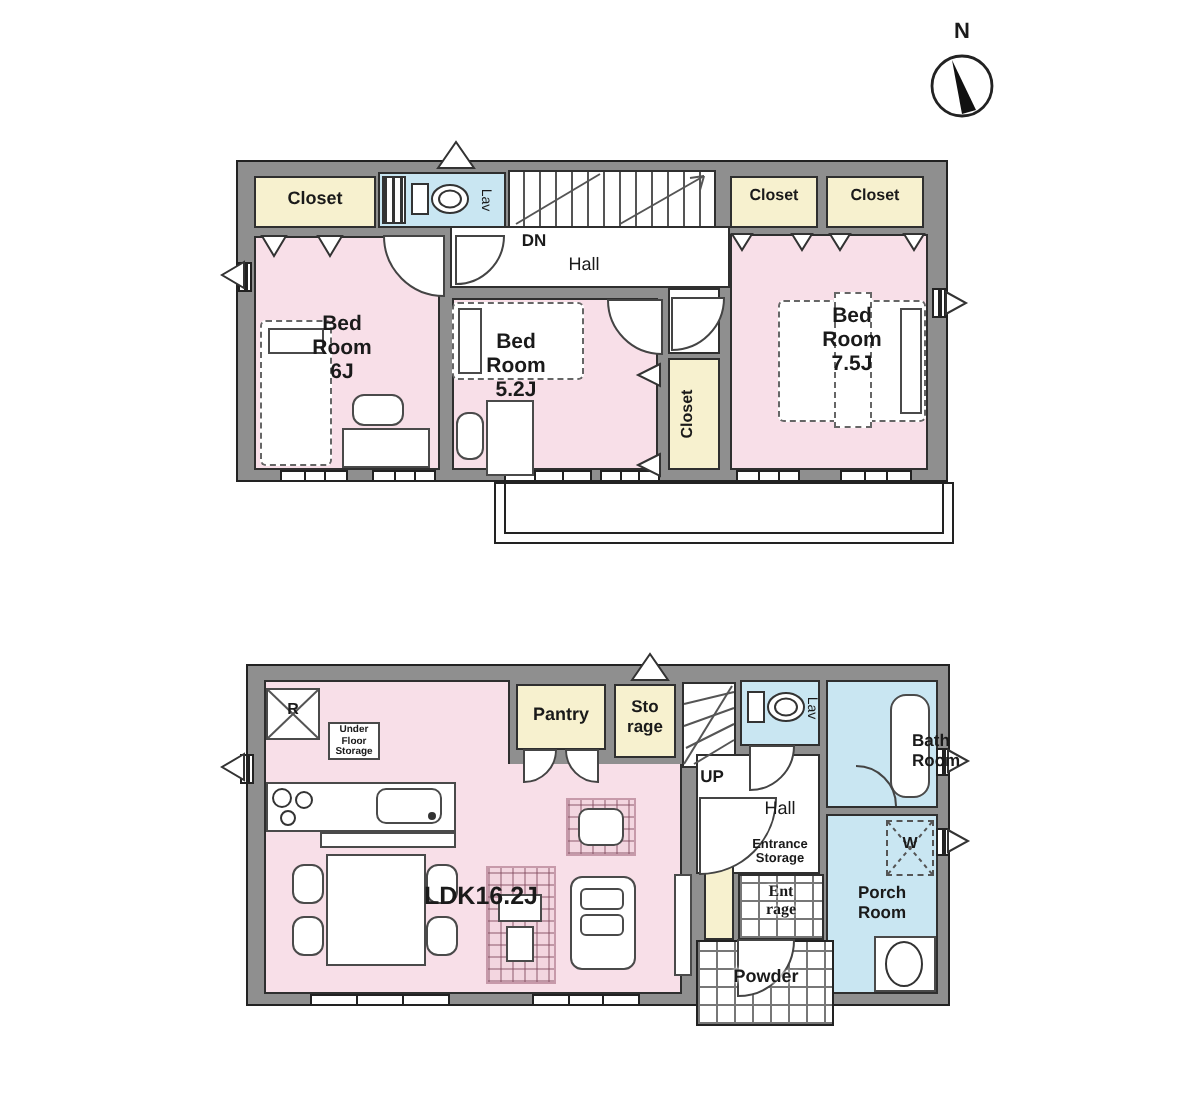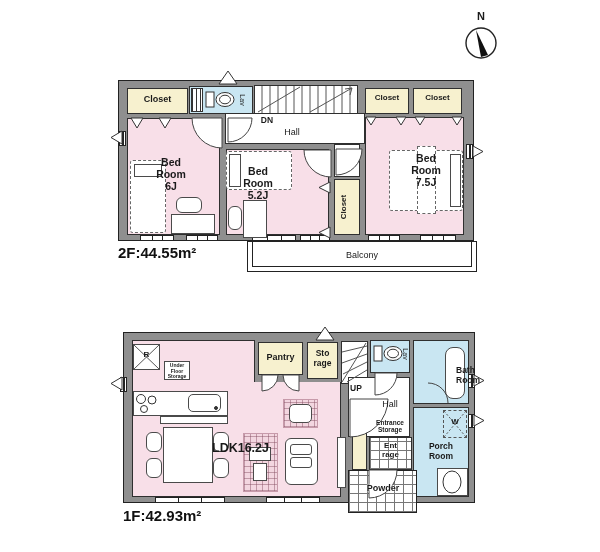--- a/index.html
+++ b/index.html
@@ -235,22 +235,20 @@
     <div>5.2J</div>
   </div>
   <div class="abs lbl" style="left:398px;top:153px;width:56px;font-size:10.5px;font-weight:600;">
     <div>Bed</div>
     <div>Room</div>
     <div>7.5J</div>
   </div>
   <div class="abs lbl" style="left:365px;top:94px;width:44px;font-size:8px;font-weight:600;">Closet</div>
   <div class="abs lbl" style="left:413px;top:94px;width:49px;font-size:8px;font-weight:600;">Closet</div>
   <div class="abs lbl vlbl" style="left:319px;top:200px;width:56px;height:14px;font-size:8px;font-weight:600;">Closet</div>
-  <div class="abs lbl" style="left:247px;top:250px;width:230px;font-size:9px;">Balcony</div>
-  <div class="abs lbl" style="left:118px;top:245px;width:120px;font-size:15px;font-weight:700;text-align:left;color:#111;">2F:44.55m²</div>
 
   <div class="abs lbl" style="left:133px;top:351px;width:27px;font-size:8px;font-weight:700;">R</div>
   <div class="abs lbl" style="left:164px;top:363px;width:26px;font-size:5px;font-weight:700;line-height:1.1;">
     <div>Under</div>
     <div>Floor</div>
     <div>Storage</div>
   </div>
   <div class="abs lbl" style="left:258px;top:352px;width:45px;font-size:9px;font-weight:600;">Pantry</div>
   <div class="abs lbl" style="left:307px;top:349px;width:31px;font-size:8.5px;font-weight:600;">
     <div>Sto</div>
@@ -260,26 +258,25 @@
   <div class="abs lbl vlbl2" style="left:392px;top:349px;width:24px;height:10px;font-size:7px;">Lav</div>
   <div class="abs lbl" style="left:415px;top:366px;width:34px;font-size:8.5px;font-weight:600;padding-left:41px;">
     <div>Bath</div>
     <div>Room</div>
   </div>
   <div class="abs lbl" style="left:372px;top:399px;width:36px;font-size:9px;">Hall</div>
   <div class="abs lbl" style="left:368px;top:419px;width:44px;font-size:6.5px;font-weight:600;">
     <div>Entrance</div>
     <div>Storage</div>
   </div>
-  <div class="abs lbl" style="left:369px;top:442px;width:43px;font-size:8px;font-weight:600;text-shadow:0 0 2px #fff,0 0 2px #fff;">
+  <div class="abs lbl" style="left:369px;top:442px;width:43px;font-size:8px;font-weight:600;text-shadow:0 0 2px #fff,0 0 2px #fff;font-family:Liberation Serif, serif;">
     <div>Ent</div>
     <div>rage</div>
   </div>
   <div class="abs lbl" style="left:352px;top:483px;width:62px;font-size:9px;font-weight:600;text-shadow:0 0 2px #fff,0 0 2px #fff;">Powder</div>
   <div class="abs lbl" style="left:416px;top:442px;width:50px;font-size:8.5px;font-weight:600;">
     <div>Porch</div>
     <div>Room</div>
   </div>
   <div class="abs lbl" style="left:443px;top:418px;width:24px;font-size:8px;font-weight:700;">W</div>
   <div class="abs lbl" style="left:212px;top:441px;width:70px;font-size:12.5px;font-weight:600;text-align:left;">LDK16.2J</div>
-  <div class="abs lbl" style="left:123px;top:508px;width:120px;font-size:15px;font-weight:700;text-align:left;color:#111;">1F:42.93m²</div>
 
 </div>
 
 </body></html>

